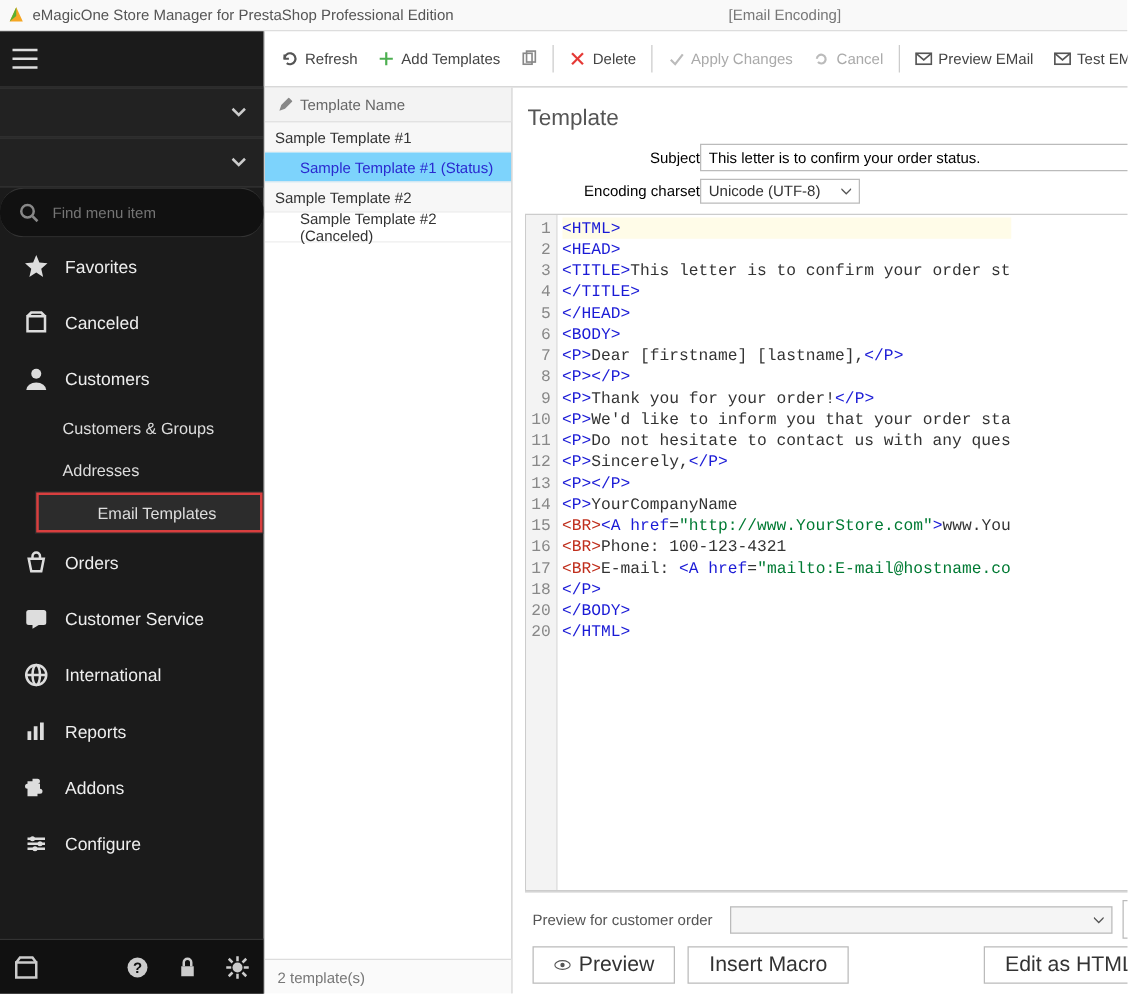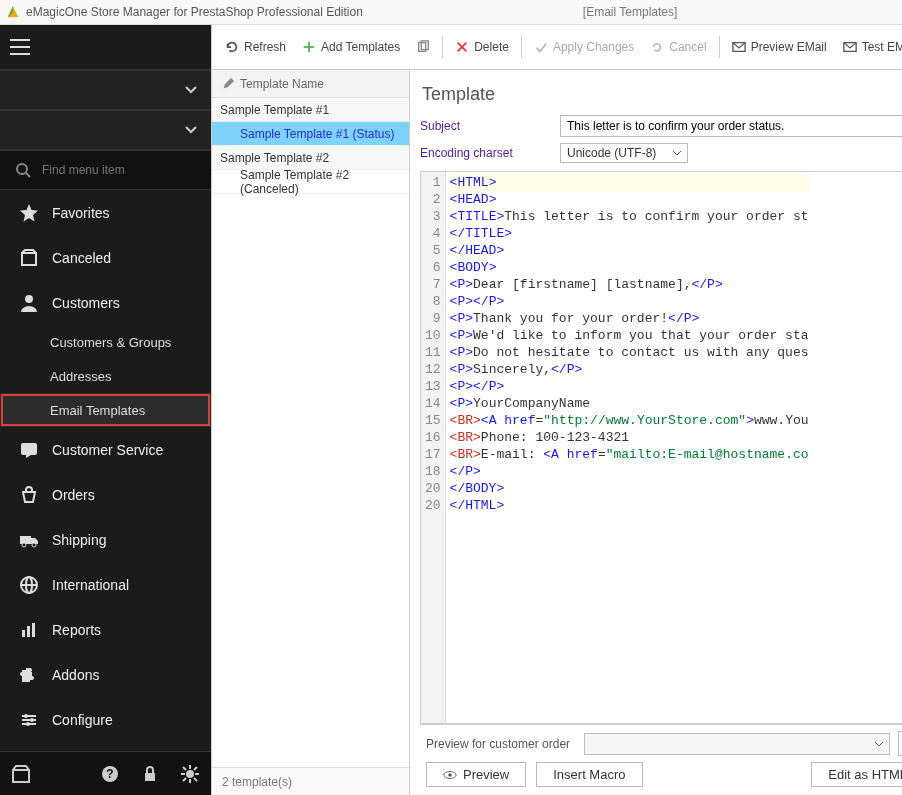--- a/index.html
+++ b/index.html
@@ -6,79 +6,79 @@
   body { font-family: "Segoe UI", Arial, sans-serif; font-size: 12px; color: #333; background: #fff; width: 902px; height: 795px; overflow: hidden; }
   .titlebar { height: 25px; background: #f9f9f9; border-bottom: 1px solid #ddd; display: flex; align-items: center; padding: 0 6px; font-size: 12px; color: #555; }
   .titlebar .tb-icon { width: 14px; height: 14px; margin-right: 6px; }
   .titlebar .tb-sub { margin-left: 220px; color: #777; }
   .app { display: flex; height: 770px; }
   .sidebar { width: 247px; background: #1b1b1b; color: #ccc; display: flex; flex-direction: column; }
   .sb-top { height: 45px; display: flex; align-items: center; padding: 0 10px; border-bottom: 1px solid #333; }
   .sb-hamburger { width: 20px; height: 16px; display: flex; flex-direction: column; justify-content: space-between; }
   .sb-hamburger span { height: 2px; background: #ddd; }
   .sb-block { height: 40px; background: #222; border-bottom: 1px solid #333; border-top: 1px solid #333; display: flex; align-items: center; justify-content: flex-end; padding: 0 14px; font-size: 13px; }
-  .sb-search { height: 40px; display: flex; align-items: center; padding: 0 14px; color: #777; border-bottom: 1px solid #333; border-top: 1px solid #333; background: #111; }
+  .sb-search { height: 40px; display: flex; align-items: center; padding: 0 14px; color: #777; border-bottom: 1px solid #333; border-top: 1px solid #333; background: #111; border-radius: 19px; }
   .sb-search .sicon { width: 18px; margin-right: 10px; }
   .sb-search input { background: transparent; border: none; color: #aaa; font-size: 12px; outline: none; }
   .sb-nav { flex: 1; overflow: hidden; }
   .sb-item { height: 45px; display: flex; align-items: center; padding: 0 18px; color: #eee; font-size: 14px; cursor: pointer; }
   .sb-item .icon { width: 22px; height: 22px; margin-right: 12px; display: flex; align-items: center; justify-content: center; }
   .sb-sub { height: 34px; display: flex; align-items: center; padding-left: 50px; font-size: 13px; color: #ddd; cursor: pointer; }
   .sb-sub.active { background: #2c2c2c; }
-  .sb-sub.highlight { outline: 2px solid #d93f3f; outline-offset: -3px; }
+  .sb-sub.highlight { outline: 2px solid #d93f3f; outline-offset: -3px; margin-left: 28px; }
   .sb-bottom { height: 44px; background: #111; display: flex; align-items: center; padding: 0 10px; gap: 18px; color: #ccc; border-top: 1px solid #333; }
   .sb-bottom .bicon { width: 22px; height: 22px; display: flex; align-items: center; justify-content: center; cursor: pointer; }
   .main { flex: 1; display: flex; flex-direction: column; border-left: 1px solid #ccc; }
   .toolbar { height: 45px; border-bottom: 1px solid #ccc; display: flex; align-items: center; padding: 0 6px; gap: 2px; font-size: 12px; color: #444; white-space: nowrap; overflow: hidden; }
   .tbtn { display: flex; align-items: center; gap: 5px; padding: 4px 7px; border-radius: 2px; cursor: pointer; }
   .tbtn.disabled { color: #aaa; }
   .tbtn .ti { width: 14px; height: 14px; }
   .tsep { width: 1px; height: 22px; background: #ccc; margin: 0 3px; }
   .content { flex: 1; display: flex; overflow: hidden; }
   .tree { width: 198px; border-right: 1px solid #ccc; display: flex; flex-direction: column; }
   .tree-head { height: 28px; display: flex; align-items: center; padding: 0 10px; background: #f3f3f3; border-bottom: 1px solid #ddd; color: #666; gap: 6px; }
   .tree-body { flex: 1; overflow: auto; }
   .tree-row { height: 24px; display: flex; align-items: center; padding: 0 8px; border-bottom: 1px solid #eee; font-size: 12px; color: #333; cursor: pointer; }
   .tree-row.group { background: #f7f7f7; font-weight: 500; }
   .tree-row.child { padding-left: 28px; }
   .tree-row.selected { background: #7dd3fc; color: #2a2ad0; }
   .tree-foot { height: 28px; border-top: 1px solid #ddd; display: flex; align-items: center; padding: 0 10px; color: #777; background: #fafafa; }
   .editor { flex: 1; display: flex; flex-direction: column; padding: 8px 0 0 10px; overflow: hidden; }
   .ed-title { font-size: 18px; color: #555; margin: 6px 0 10px 2px; }
   .ed-row { display: flex; align-items: center; margin-bottom: 6px; }
-  .ed-row label { width: 140px; color: #4c1d95; font-size: 12px; }
+  .ed-row label { width: 140px; color: #000000; font-size: 12px; text-align: right; }
   .ed-row input[type=text] { border: 1px solid #bbb; padding: 3px 6px; font-size: 12px; flex: 1; }
   .ed-row .sel { border: 1px solid #bbb; padding: 2px 6px; font-size: 12px; width: 128px; background: #fff; display: flex; align-items: center; justify-content: space-between; cursor: pointer; }
   .code { flex: 1; border: 1px solid #ccc; display: flex; overflow: auto; font-family: Consolas, "Courier New", monospace; font-size: 13px; margin-top: 2px; }
   .gutter { background: #f3f3f3; border-right: 1px solid #ddd; text-align: right; padding: 2px 4px; color: #888; user-select: none; }
   .gutter div { height: 17px; line-height: 17px; }
   .codebody { padding: 2px 4px; white-space: pre; }
   .codebody div { height: 17px; line-height: 17px; }
   .cl1 { background: #fffce8; }
   .ct-tag { color: #1a1ad6; }
   .ct-str { color: #007a33; }
   .ct-br { color: #c02f1d; }
   .footer { border-top: 1px solid #ccc; padding: 6px 6px 8px 6px; }
   .foot-row { display: flex; align-items: center; gap: 8px; margin-bottom: 6px; }
   .foot-row label { color: #555; font-size: 12px; width: 150px; }
   .combo { flex: 1; border: 1px solid #bbb; height: 22px; background: #f5f5f5; display: flex; align-items: center; justify-content: flex-end; padding: 0 6px; cursor: pointer; }
   .foot-btns { display: flex; gap: 10px; }
-  .fbtn { border: 1px solid #bbb; background: #fff; padding: 4px 16px; font-size: 13px; cursor: pointer; display: flex; align-items: center; gap: 6px; }
+  .fbtn { border: 1px solid #bbb; background: #fff; padding: 4px 16px; font-size: 17px; cursor: pointer; display: flex; align-items: center; gap: 6px; }
   svg { display: block; }
 </style>
 </head>
 <body>
 
 <div class="titlebar">
   <svg class="tb-icon" viewBox="0 0 16 16">
       <path fill="#f5a623" d="M8 1 L14 14 H2 Z"></path>
       <path fill="#5bb030" d="M8 1 L2 14 L8 9 Z"></path>
     </svg>
   <span>eMagicOne Store Manager for PrestaShop Professional Edition</span>
-  <span class="tb-sub">[Email Templates]</span>
+  <span class="tb-sub">[Email Encoding]</span>
 </div>
 
 <div class="app">
 
   <div class="sidebar">
     <div class="sb-top">
       <div class="sb-hamburger">
           <span></span>
           <span></span>
           <span></span>
@@ -127,45 +127,34 @@
             </svg>
           </span>
           <span>Customers</span>
         </div>
         <div class="sb-sub">Customers &amp; Groups</div>
         <div class="sb-sub">Addresses</div>
         <div class="sb-sub active highlight">Email Templates</div>
         <div class="sb-item">
           <span class="icon">
             <svg viewBox="0 0 20 20" width="20" height="20">
+              <path d="M4 7 H16 L14 17 H6 Z" fill="none" stroke="#ddd" stroke-width="2"></path>
+              <path d="M7 7 V5 a3 3 0 0 1 6 0 V7" fill="none" stroke="#ddd" stroke-width="2"></path>
+            </svg>
+          </span>
+          <span>Orders</span>
+        </div>
+        <div class="sb-item">
+          <span class="icon">
+            <svg viewBox="0 0 20 20" width="20" height="20">
               <rect x="2" y="3" width="16" height="12" rx="2" fill="#ddd"></rect>
               <path d="M7 15 L7 18 L12 15" fill="#ddd"></path>
             </svg>
           </span>
           <span>Customer Service</span>
-        </div>
-        <div class="sb-item">
-          <span class="icon">
-            <svg viewBox="0 0 20 20" width="20" height="20">
-              <path d="M4 7 H16 L14 17 H6 Z" fill="none" stroke="#ddd" stroke-width="2"></path>
-              <path d="M7 7 V5 a3 3 0 0 1 6 0 V7" fill="none" stroke="#ddd" stroke-width="2"></path>
-            </svg>
-          </span>
-          <span>Orders</span>
-        </div>
-        <div class="sb-item">
-          <span class="icon">
-            <svg viewBox="0 0 20 20" width="20" height="20">
-              <rect x="1" y="6" width="11" height="8" fill="#ddd"></rect>
-              <path d="M12 8 H16 L19 11 V14 H12 Z" fill="#ddd"></path>
-              <circle cx="5" cy="15" r="2" fill="#111" stroke="#ddd"></circle>
-              <circle cx="15" cy="15" r="2" fill="#111" stroke="#ddd"></circle>
-            </svg>
-          </span>
-          <span>Shipping</span>
         </div>
         <div class="sb-item">
           <span class="icon">
             <svg viewBox="0 0 20 20" width="20" height="20">
               <circle cx="10" cy="10" r="8" fill="none" stroke="#ddd" stroke-width="2"></circle>
               <ellipse cx="10" cy="10" rx="3" ry="8" fill="none" stroke="#ddd" stroke-width="2"></ellipse>
               <line x1="2" y1="10" x2="18" y2="10" stroke="#ddd" stroke-width="2"></line>
             </svg>
           </span>
           <span>International</span>

